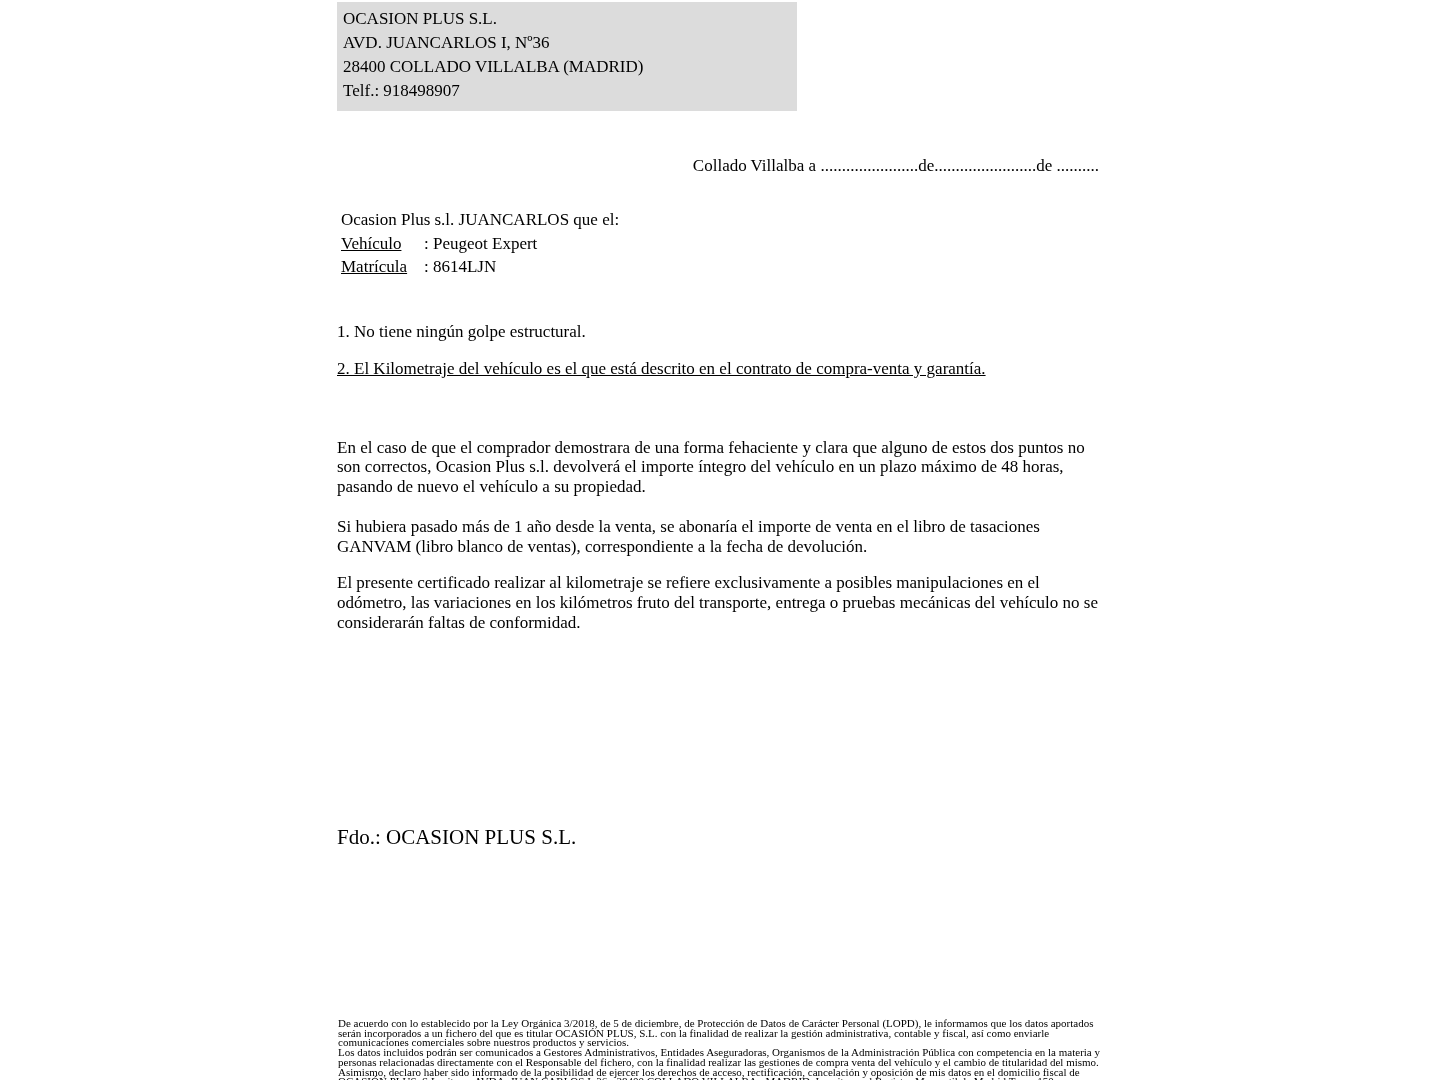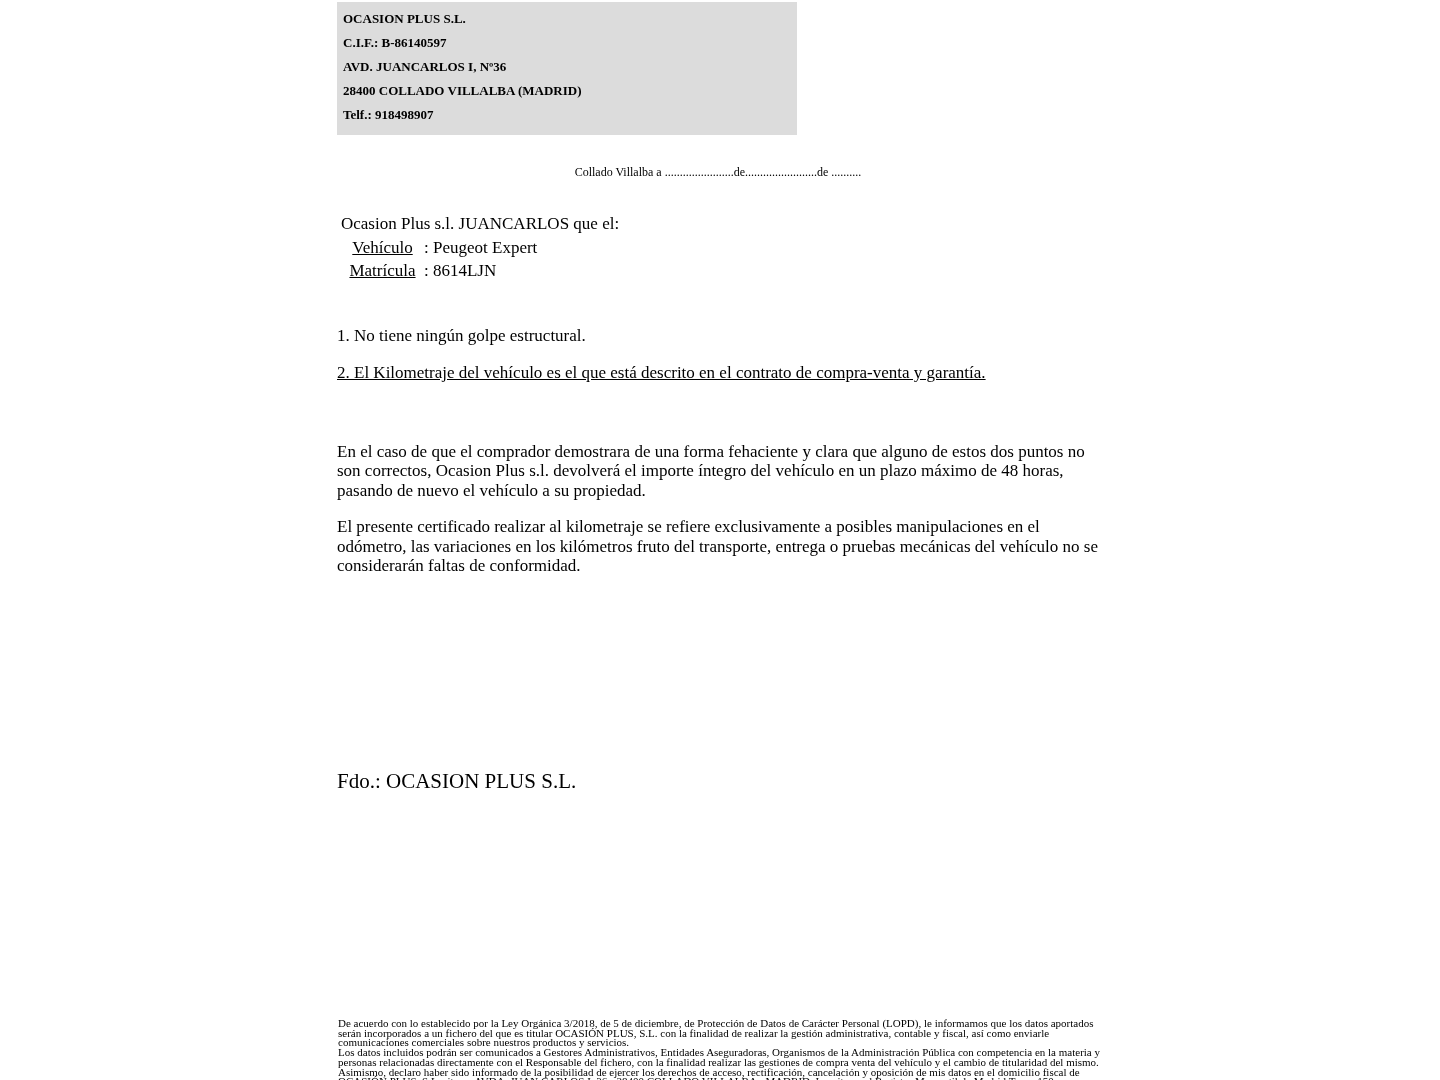--- a/index.html
+++ b/index.html
@@ -22,44 +22,43 @@
     top: 0;
     width: 770px;
   }
   .company-box {
     width: 460px;
     background: #dcdcdc;
     padding: 5px 8px 8px 6px;
     margin-top: 2px;
   }
   .company-box div {
-    font-weight: bold;
-    font-size: 13px;
+    font-weight: normal;
+    font-size: 17px;
     line-height: 24px;
     white-space: nowrap;
   }
   .date-line {
-    margin-top: 30px;
-    font-size: 12px;
-    text-align: center;
+    margin-top: 45px;
+    font-size: 17px;
+    text-align: right;
     padding-right: 8px;
   }
   .cert-block {
     margin-top: 32px;
     padding-left: 4px;
     font-size: 17px;
     line-height: 23.5px;
   }
   .field-row {
     display: flex;
   }
   .field-label {
     width: 83px;
     text-decoration: underline;
-    text-align: center;
   }
   .point {
     font-size: 17px;
     line-height: 19.5px;
   }
   .point-1 { margin-top: 43px; }
   .point-2 { margin-top: 18px; text-decoration: underline; }
   .para {
     font-size: 17px;
     line-height: 19.6px;
@@ -83,21 +82,20 @@
 </style>
 </head>
 <body>
 
 <div class="page">
 
   <div class="doc">
 
     <div class="company-box">
       <div>OCASION PLUS S.L.</div>
-      <div>C.I.F.: B-86140597</div>
       <div>AVD. JUANCARLOS I, Nº36</div>
       <div>28400 COLLADO VILLALBA (MADRID)</div>
       <div>Telf.: 918498907</div>
     </div>
 
     <div class="date-line">Collado Villalba a .......................de........................de ..........</div>
 
     <div class="cert-block">
       <div>Ocasion Plus s.l. JUANCARLOS que el:</div>
       <div class="field-row">
@@ -107,20 +105,21 @@
       <div class="field-row">
         <span class="field-label">Matrícula</span>
         <span>: 8614LJN</span>
       </div>
     </div>
 
     <div class="point point-1">1. No tiene ningún golpe estructural.</div>
     <div class="point point-2">2. El Kilometraje del vehículo es el que está descrito en el contrato de compra-venta y garantía.</div>
 
     <div class="para para-1">En el caso de que el comprador demostrara de una forma fehaciente y clara que alguno de estos dos puntos no son correctos, Ocasion Plus s.l. devolverá el importe íntegro del vehículo en un plazo máximo de 48 horas, pasando de nuevo el vehículo a su propiedad.</div>
+    <div class="para para-3">Si hubiera pasado más de 1 año desde la venta, se abonaría el importe de venta en el libro de tasaciones GANVAM (libro blanco de ventas), correspondiente a la fecha de devolución.</div>
     <div class="para para-4">El presente certificado realizar al kilometraje se refiere exclusivamente a posibles manipulaciones en el odómetro, las variaciones en los kilómetros fruto del transporte, entrega o pruebas mecánicas del vehículo no se considerarán faltas de conformidad.</div>
 
     <div class="signature">Fdo.: OCASION PLUS S.L.</div>
 
   </div>
 
   <div class="legal">
     <div>De acuerdo con lo establecido por la Ley Orgánica 3/2018, de 5 de diciembre, de Protección de Datos de Carácter Personal (LOPD), le informamos que los datos aportados serán incorporados a un fichero del que es titular OCASIÓN PLUS, S.L. con la finalidad de realizar la gestión administrativa, contable y fiscal, así como enviarle comunicaciones comerciales sobre nuestros productos y servicios.</div>
     <div>Los datos incluidos podrán ser comunicados a Gestores Administrativos, Entidades Aseguradoras, Organismos de la Administración Pública con competencia en la materia y personas relacionadas directamente con el Responsable del fichero, con la finalidad realizar las gestiones de compra venta del vehículo y el cambio de titularidad del mismo.</div>
     <div>Asimismo, declaro haber sido informado de la posibilidad de ejercer los derechos de acceso, rectificación, cancelación y oposición de mis datos en el domicilio fiscal de OCASIÓN PLUS, S.L. sito en AVDA. JUAN CARLOS I, 36 - 28400 COLLADO VILLALBA - MADRID. Inscrita en el Registro Mercantil de Madrid Tomo:150, Inscripción:1, Hoja:M 511731</div>

